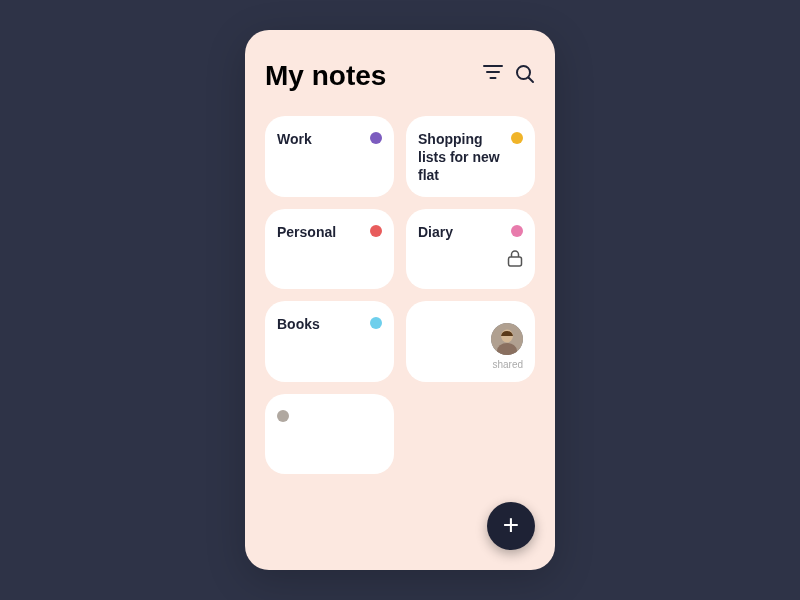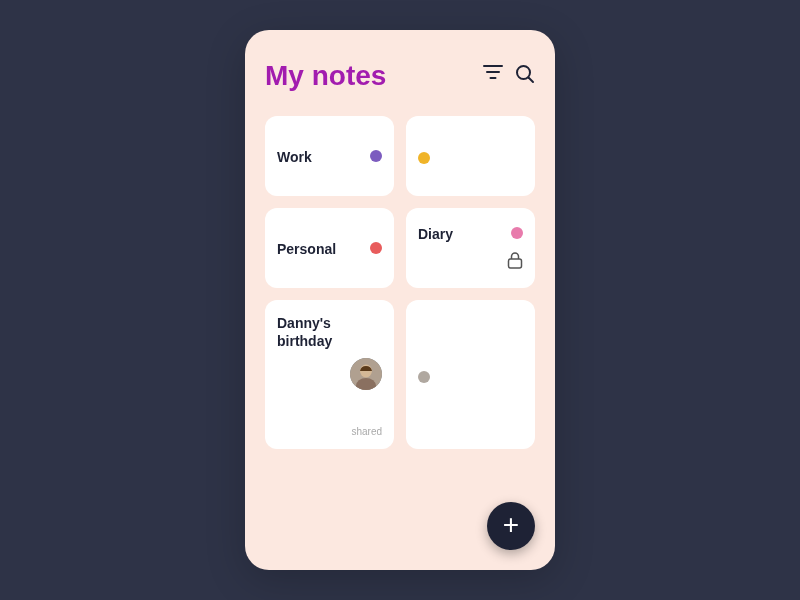--- a/index.html
+++ b/index.html
@@ -28,21 +28,21 @@
     .header {
       display: flex;
       align-items: center;
       justify-content: space-between;
       margin-bottom: 24px;
     }
 
     .header-title {
       font-size: 28px;
       font-weight: 800;
-      color: #a21caf;
+      color: #000000;
     }
 
     .header-icons {
       display: flex;
       gap: 12px;
       align-items: center;
     }
 
     .header-icon {
       color: #1e2235;
@@ -51,28 +51,28 @@
     }
 
     .notes-grid {
       display: grid;
       grid-template-columns: 1fr 1fr;
       gap: 12px;
     }
 
     .note-card {
       background-color: #fff;
-      border-radius: 12px;
+      border-radius: 20px;
       padding: 14px 12px 12px 12px;
       min-height: 80px;
       position: relative;
       cursor: pointer;
       display: flex;
       flex-direction: column;
-      justify-content: center;
+      justify-content: flex-start;
     }
 
     .note-card-header {
       display: flex;
       align-items: flex-start;
       justify-content: space-between;
     }
 
     .note-title {
       font-size: 14px;
@@ -121,21 +121,20 @@
       font-size: 10px;
       color: #aaa;
       text-align: right;
       margin-top: 4px;
     }
 
     .shared-col {
       display: flex;
       flex-direction: column;
       align-items: flex-end;
-      gap: 32px;
     }
 
     .fab {
       position: absolute;
       bottom: 20px;
       right: 20px;
       width: 48px;
       height: 48px;
       border-radius: 50%;
       background-color: #1e2235;
@@ -175,20 +174,21 @@
 
     <div class="note-card">
       <div class="note-card-header">
         <span class="note-title">Work</span>
         <span class="note-dot" style="background-color:#7c5cbf;"></span>
       </div>
     </div>
 
     <div class="note-card">
       <div class="note-card-header">
+        <span class="note-title">Shopping lists for new flat</span>
         <span class="note-dot" style="background-color:#f0b429;"></span>
       </div>
     </div>
 
     <div class="note-card">
       <div class="note-card-header">
         <span class="note-title">Personal</span>
         <span class="note-dot" style="background-color:#e85c5c;"></span>
       </div>
     </div>
@@ -201,25 +201,28 @@
       <div class="note-card-footer">
         <span class="lock-icon">
           <svg width="16" height="18" viewBox="0 0 16 18" fill="none" xmlns="http://www.w3.org/2000/svg">
             <rect x="1.5" y="8" width="13" height="9" rx="2" stroke="#555" stroke-width="1.5"></rect>
             <path d="M4.5 8V5.5a3.5 3.5 0 017 0V8" stroke="#555" stroke-width="1.5"></path>
           </svg>
         </span>
       </div>
     </div>
 
-
-    <div class="note-card">
-      <div class="note-card-header">
-        <span class="note-title">Danny's birthday</span>
-      </div>
+    <div class="note-card">
+      <div class="note-card-header">
+        <span class="note-title">Books</span>
+        <span class="note-dot" style="background-color:#6ecfec;"></span>
+      </div>
+    </div>
+
+    <div class="note-card">
       <div class="note-card-footer">
         <div class="shared-col">
           <div class="shared-avatar">
             <svg viewBox="0 0 32 32" xmlns="http://www.w3.org/2000/svg">
               <circle cx="16" cy="16" r="16" fill="#b0a090"></circle>
               <ellipse cx="16" cy="13" rx="6" ry="6.5" fill="#d4b896"></ellipse>
               <ellipse cx="16" cy="28" rx="10" ry="8" fill="#8a7060"></ellipse>
               <path d="M10 13 Q11 8 16 8 Q21 8 22 13" fill="#5a3a1a"></path>
             </svg>
           </div>

